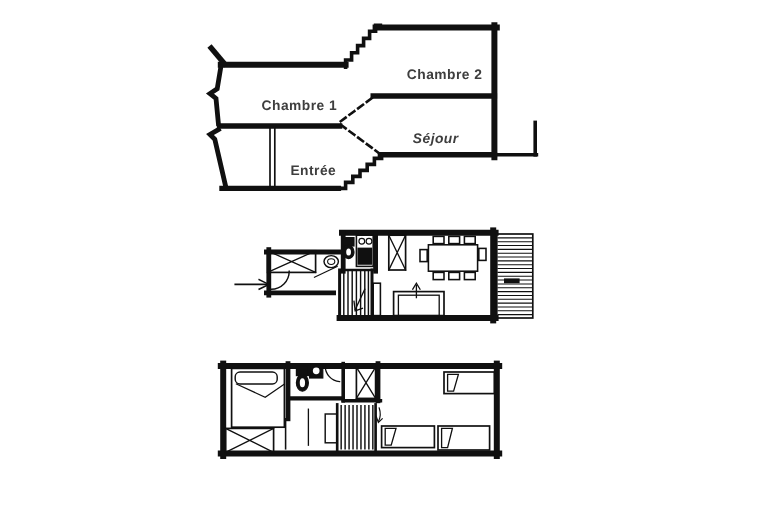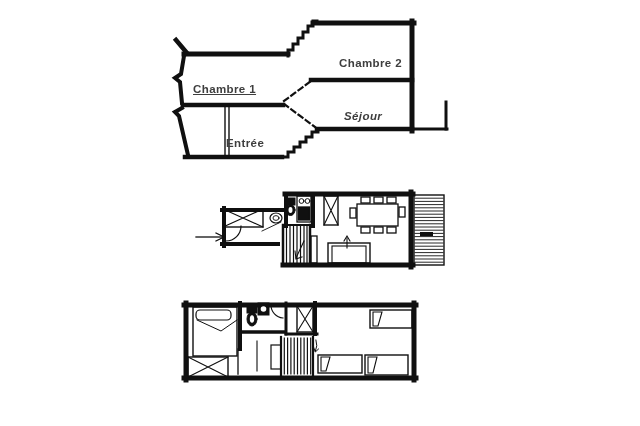--- a/index.html
+++ b/index.html
@@ -20,24 +20,24 @@
   }
   .canvas svg { position:absolute; left:0; top:0; color:var(--wall); }
   .room-label {
     position:absolute;
     font-size:11.5px;
     font-weight:600;
     letter-spacing:0.4px;
     color:var(--label);
     white-space:nowrap;
   }
-  .lbl-chambre1 { left:193px; top:83px;text-decoration:underline; }
+  .lbl-chambre1 { left:218px; top:83px; }
   .lbl-chambre2 { left:339px; top:57px; }
   .lbl-sejour   { left:344px; top:110px;font-style:italic; }
-  .lbl-entree   { left:226px; top:137px; }
+  .lbl-entree   { left:242px; top:137px; }
 </style>
 </head>
 <body>
 
 <div class="canvas">
 
   <svg width="640" height="426" viewBox="0 0 640 426" fill="none" stroke-linecap="square" stroke-linejoin="miter">
 
     <g stroke="currentColor">
       <path d="M176,40 L187,53" stroke-width="4.5"></path>

